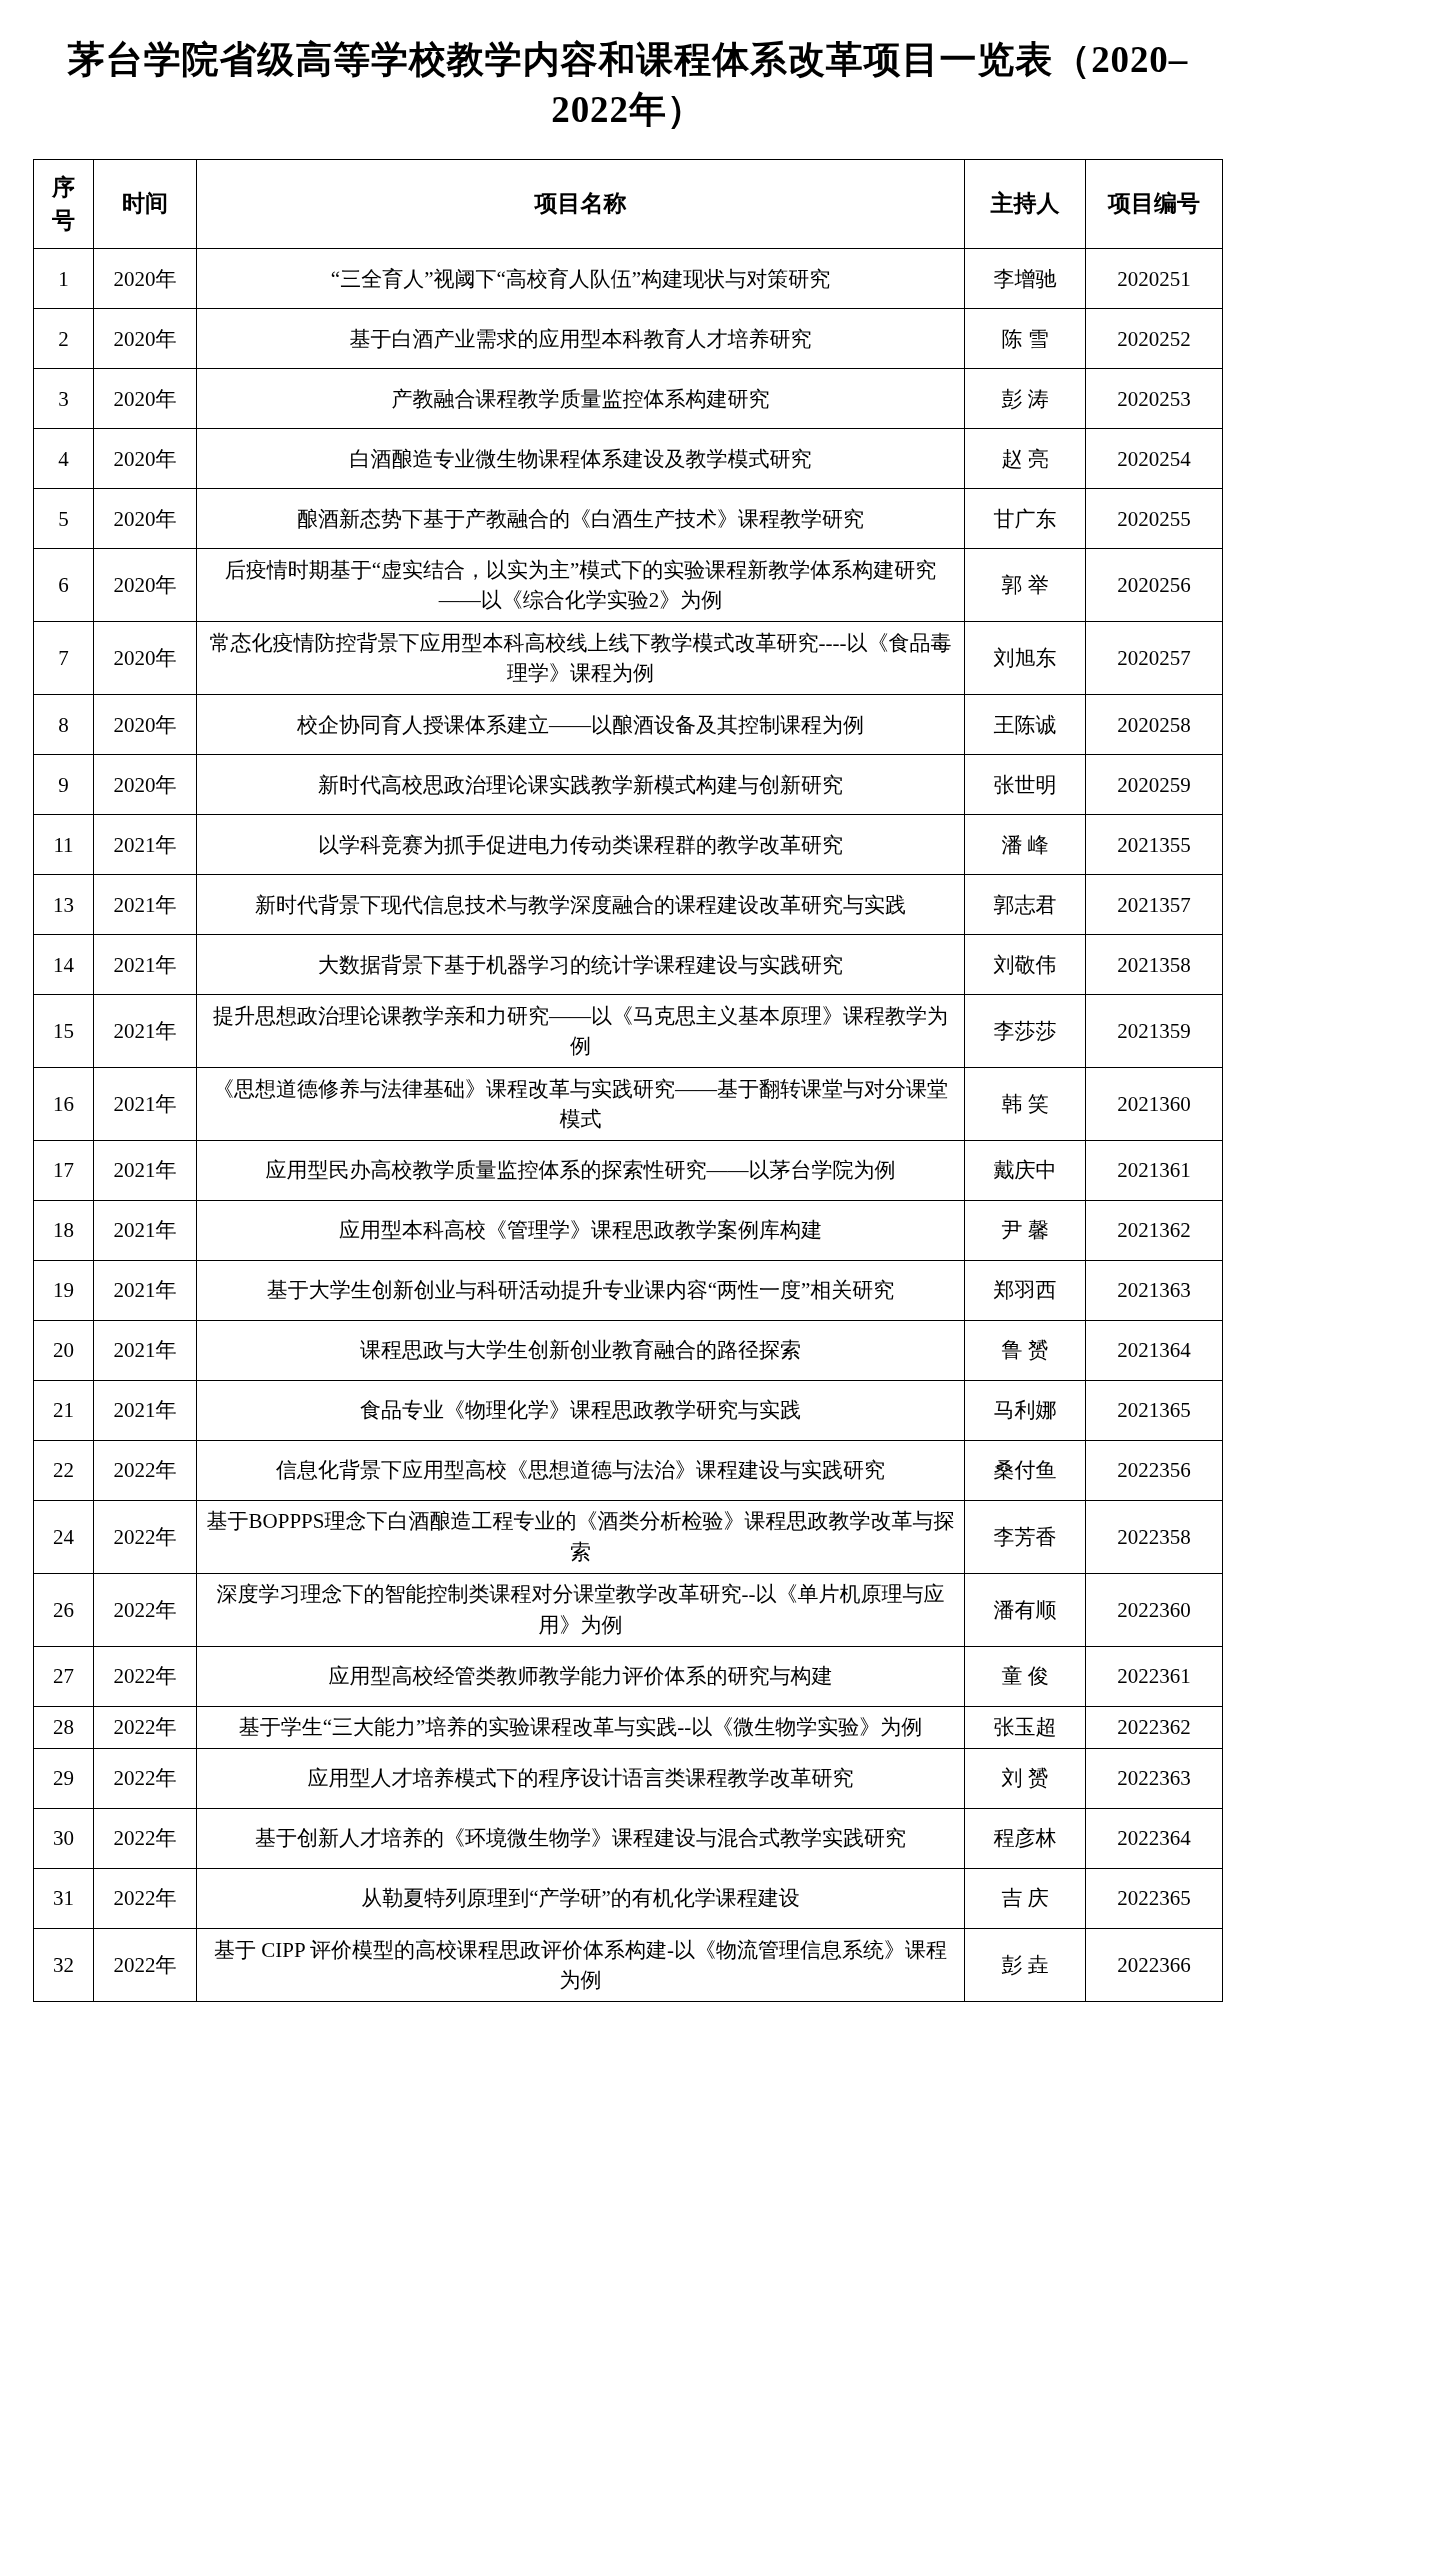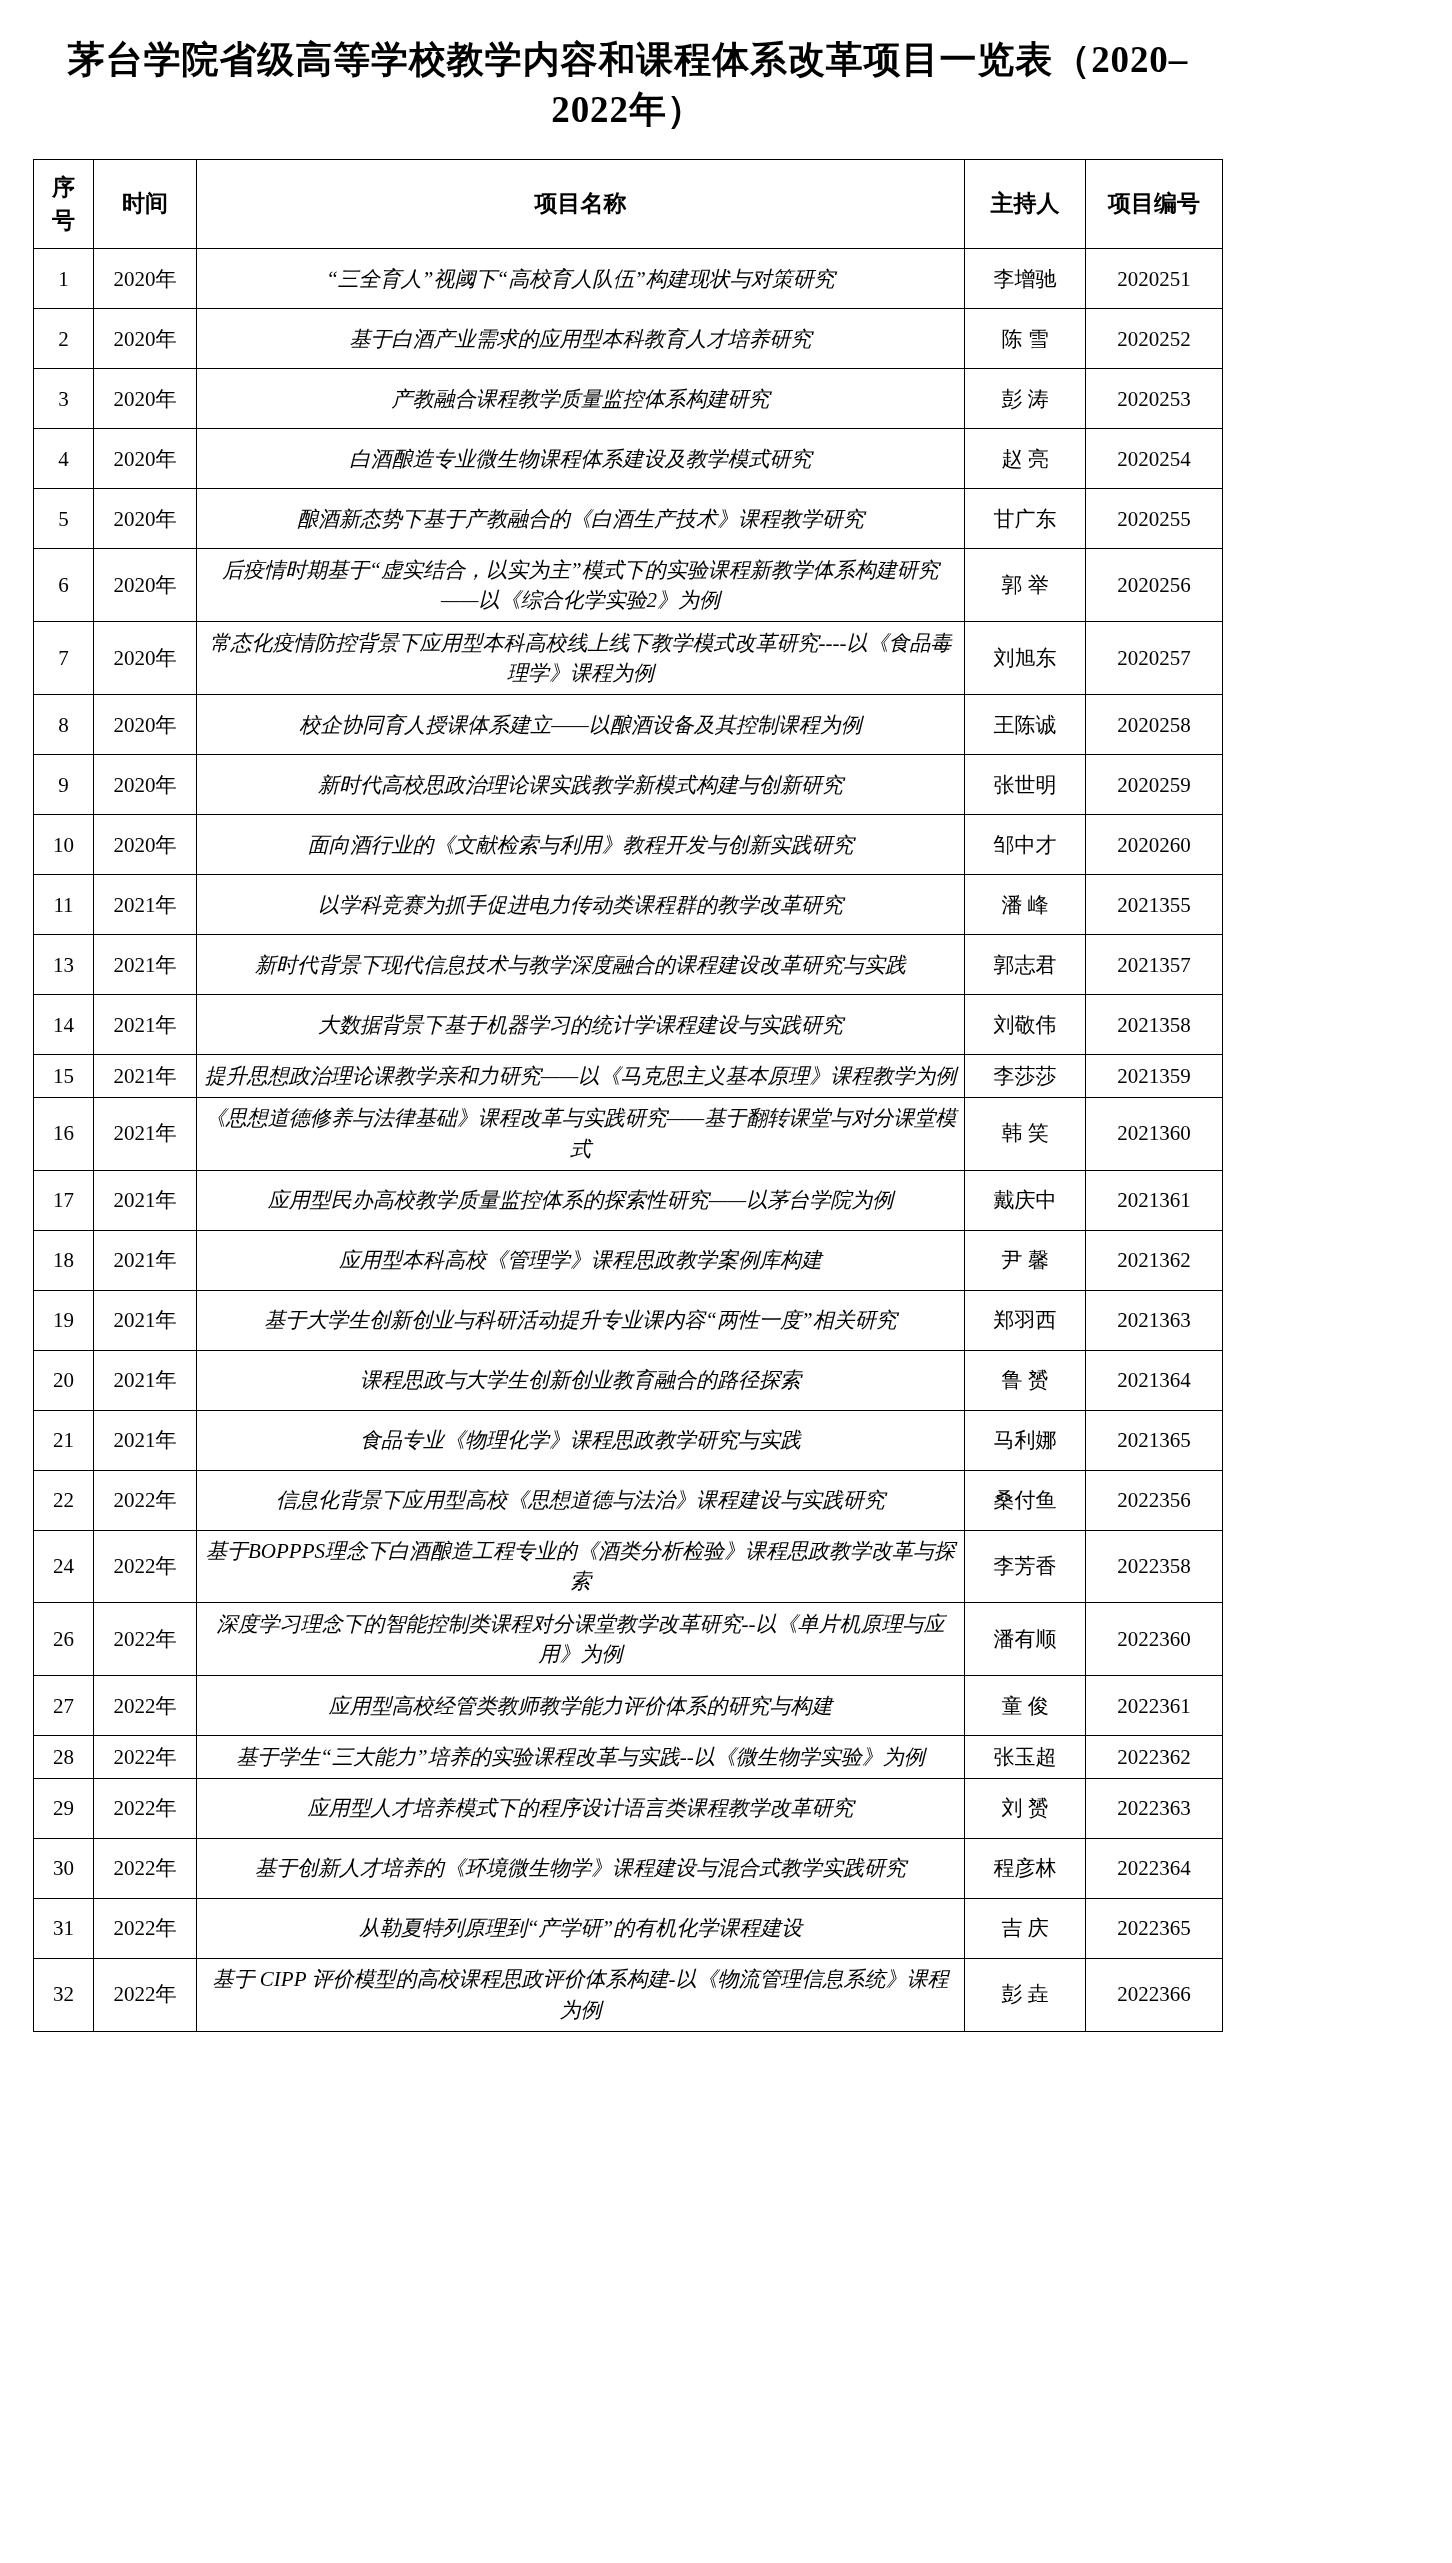--- a/index.html
+++ b/index.html
@@ -48,21 +48,20 @@
   col.c-seq { width: 60px; }
   col.c-year { width: 103px; }
   col.c-name { width: auto; }
   col.c-host { width: 121px; }
   col.c-code { width: 137px; }
 
   td.cell-name {
     text-align: center;
     padding-left: 13px;
     padding-right: 13px;
-    font-style: italic;
   }
   td.cell-seq, td.cell-year, td.cell-host, td.cell-code {
     white-space: nowrap;
   }
   tr.row-tall td { height: 48px; }
 </style>
 </head>
 <body>
 
 <div class="page">
@@ -144,27 +143,20 @@
           <td class="cell-code">2020258</td>
         </tr>
         <tr class="row-tall">
           <td class="cell-seq">9</td>
           <td class="cell-year">2020年</td>
           <td class="cell-name">新时代高校思政治理论课实践教学新模式构建与创新研究</td>
           <td class="cell-host">张世明</td>
           <td class="cell-code">2020259</td>
         </tr>
         <tr class="row-tall">
-          <td class="cell-seq">10</td>
-          <td class="cell-year">2020年</td>
-          <td class="cell-name">面向酒行业的《文献检索与利用》教程开发与创新实践研究</td>
-          <td class="cell-host">邹中才</td>
-          <td class="cell-code">2020260</td>
-        </tr>
-        <tr class="row-tall">
           <td class="cell-seq">11</td>
           <td class="cell-year">2021年</td>
           <td class="cell-name">以学科竞赛为抓手促进电力传动类课程群的教学改革研究</td>
           <td class="cell-host">潘 峰</td>
           <td class="cell-code">2021355</td>
         </tr>
         <tr class="row-tall">
           <td class="cell-seq">13</td>
           <td class="cell-year">2021年</td>
           <td class="cell-name">新时代背景下现代信息技术与教学深度融合的课程建设改革研究与实践</td>

